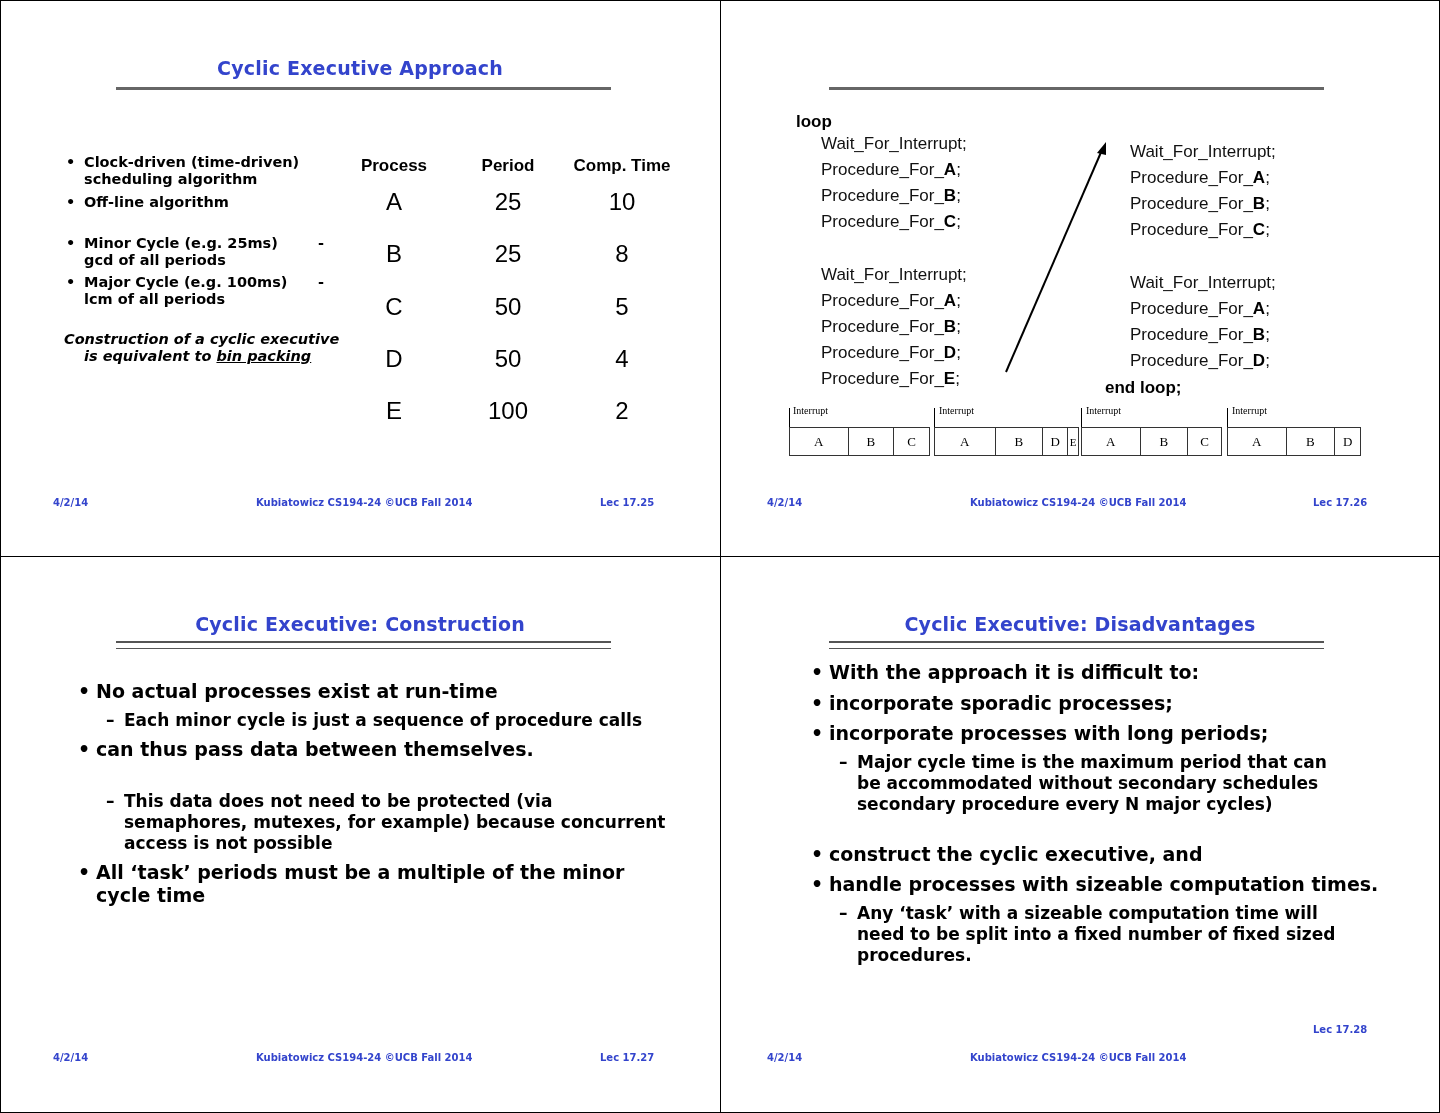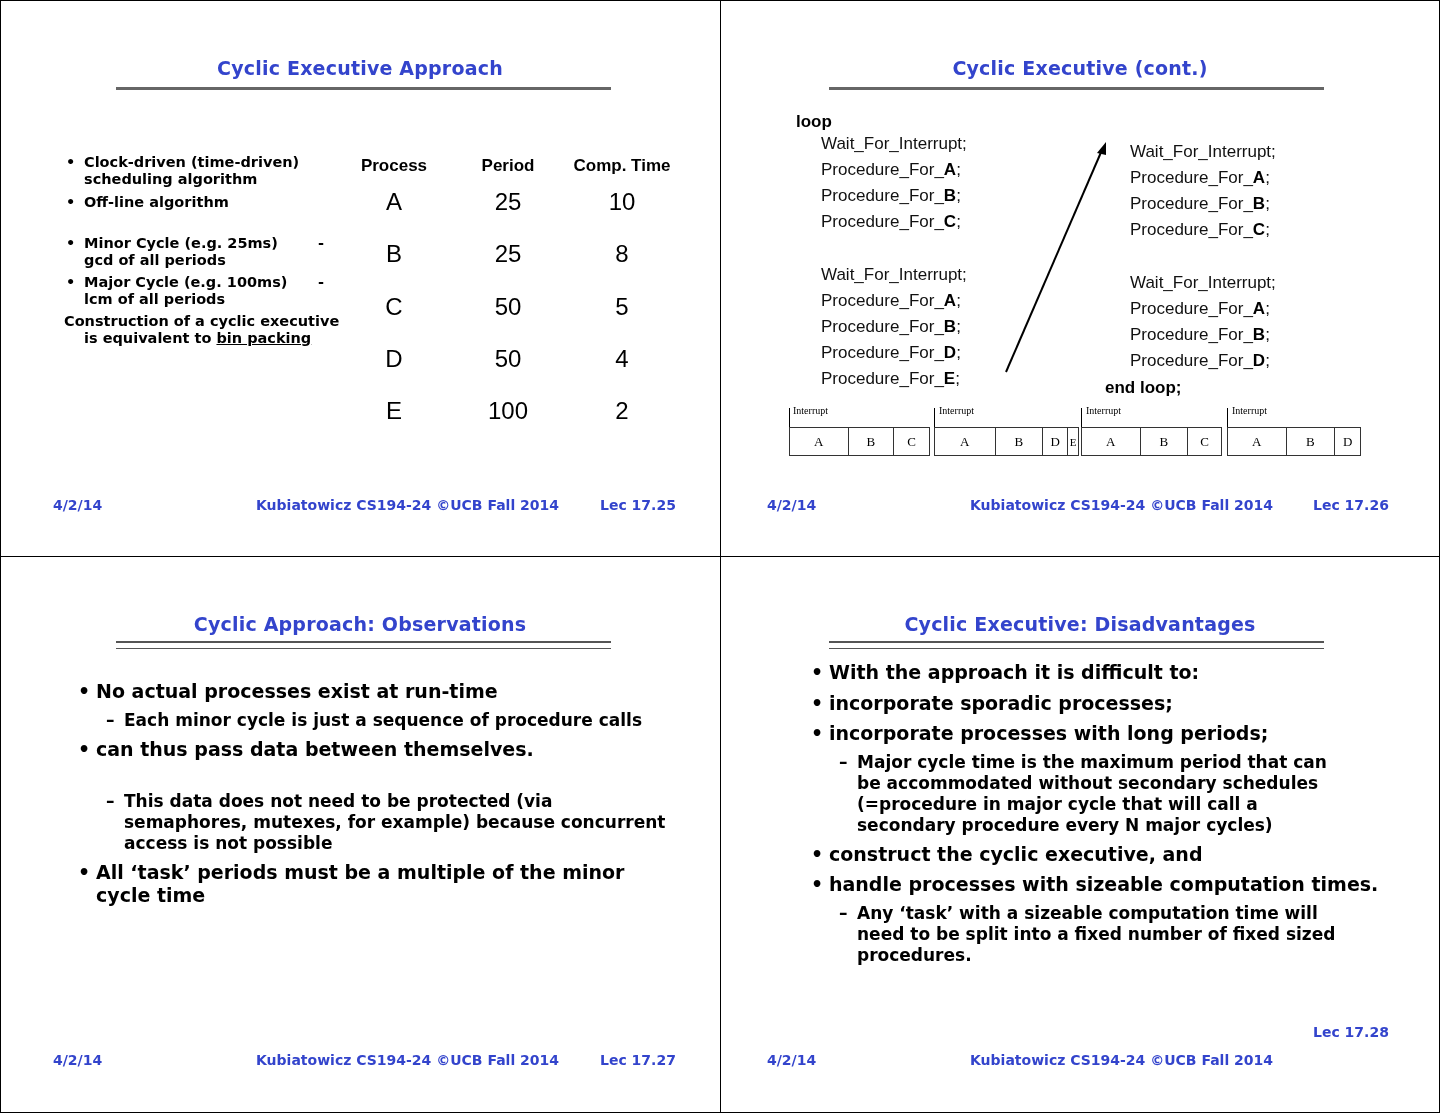--- a/index.html
+++ b/index.html
@@ -6,21 +6,21 @@
   body { width:1440px; height:1113px; position:relative; overflow:hidden;
          font-family:"DejaVu Sans", sans-serif; color:#000; }
   .sheet { position:absolute; left:0; top:0; width:1438px; height:1111px; border:1px solid #000; }
   .vdiv { position:absolute; left:720px; top:0; width:1px; height:1113px; background:#000; }
   .hdiv { position:absolute; left:0; top:556px; width:1440px; height:1px; background:#000; }
   .slide { position:absolute; width:720px; height:556px; }
   .title { position:absolute; left:0; width:100%; text-align:center; color:#3344cc;
            font-weight:bold; font-size:19px; letter-spacing:0.2px; }
   .rule1 { position:absolute; height:3px; background:#666; }
   .rule2 { position:absolute; height:5px; border-top:2px solid #555; border-bottom:1px solid #555; }
-  .footer { position:absolute; top:0; font-size:14px; color:#3344cc; font-weight:bold;text-align:right; }
+  .footer { position:absolute; top:0; font-size:10px; color:#3344cc; font-weight:bold;text-align:right; }
   .s1 .item { position:absolute; font-size:14.5px; font-weight:bold; line-height:17px; }
   .bul { position:absolute; left:-18px; top:0; }
   .tbl-cell { position:absolute; text-align:center; font-family:"Liberation Sans", sans-serif; }
   .tbl-h { font-weight:bold; font-size:17px; }
   .tbl-v { font-size:24px; }
   .code { position:absolute; font-family:"Liberation Sans", sans-serif; font-size:17px; color:#111; line-height:26px; }
   .code b { color:#000; }
   .kw { font-weight:bold; font-size:17px; font-family:Liberation Sans, sans-serif; position:absolute; }
   .timeline-box { position:absolute; border:1px solid #333; height:27px; display:flex; }
   .tcell { border-right:1px solid #333; height:27px; font-family:"Liberation Serif", serif; font-size:13px;
@@ -57,21 +57,21 @@
     <div>Minor Cycle (e.g. 25ms)</div>
     <div>gcd of all periods</div>
     <span style="position:absolute;left:234px;top:0;">-</span>
   </div>
   <div class="item" style="left:84px;top:274px;">
     <span class="bul">•</span>
     <div>Major Cycle (e.g. 100ms)</div>
     <div>lcm of all periods</div>
     <span style="position:absolute;left:234px;top:0;">-</span>
   </div>
-  <div class="item" style="left:64px;top:313px;">
+  <div class="item" style="left:64px;top:331px;font-style:italic;">
     <div>Construction of a cyclic executive</div>
     <div style="padding-left:20px;"><span>is equivalent to </span><span style="text-decoration:underline;">bin packing</span></div>
   </div>
 
   <div>
     <div class="tbl-cell tbl-h" style="left:344px;width:100px;top:156px;">Process</div>
     <div class="tbl-cell tbl-h" style="left:458px;width:100px;top:156px;">Period</div>
     <div class="tbl-cell tbl-h" style="left:562px;width:120px;top:156px;">Comp. Time</div>
 
     <div class="tbl-cell tbl-v" style="left:344px;width:100px;top:188px;">A</div>
@@ -94,21 +94,20 @@
     <div class="tbl-cell tbl-v" style="left:458px;width:100px;top:397px;">100</div>
     <div class="tbl-cell tbl-v" style="left:572px;width:100px;top:397px;">2</div>
   </div>
 
   <div class="footer" style="left:53px;top:497px;">4/2/14</div>
   <div class="footer" style="left:256px;top:497px;">Kubiatowicz CS194-24 ©UCB Fall 2014</div>
   <div class="footer" style="left:600px;top:497px;">Lec 17.25</div>
 </div>
 
 <div class="slide s2" style="left:720px;top:0;">
-  <div class="title" style="top:57px;">Cyclic Executive (cont.)</div>
   <div class="rule1" style="left:109px;width:495px;top:87px;"></div>
 
   <div class="kw" style="left:76px;top:112px;">loop</div>
 
   <div class="code" style="left:101px;top:131px;">
     <div>Wait_For_Interrupt;</div>
     <div><span>Procedure_For_</span><b>A</b>;</div>
     <div><span>Procedure_For_</span><b>B</b>;</div>
     <div><span>Procedure_For_</span><b>C</b>;</div>
   </div>
@@ -173,21 +172,21 @@
       <div class="tcell" style="width:25px;">D</div>
     </div>
   </div>
 
   <div class="footer" style="left:47px;top:497px;">4/2/14</div>
   <div class="footer" style="left:250px;top:497px;">Kubiatowicz CS194-24 ©UCB Fall 2014</div>
   <div class="footer" style="left:593px;top:497px;">Lec 17.26</div>
 </div>
 
 <div class="slide s3" style="left:0;top:556px;">
-  <div class="title" style="top:57px;">Cyclic Approach: Observations</div>
+  <div class="title" style="top:57px;">Cyclic Executive: Construction</div>
   <div class="rule2" style="left:116px;width:495px;top:85px;"></div>
 
   <div class="b-item lvl1" style="left:96px;top:124px;">
     <span class="bul">•</span>
     <div>No actual processes exist at run-time</div>
   </div>
   <div class="b-item lvl2" style="left:124px;top:154px;">
     <span class="bul">–</span>
     <div>Each minor cycle is just a sequence of procedure calls</div>
   </div>
@@ -225,21 +224,20 @@
     <div>incorporate sporadic processes;</div>
   </div>
   <div class="b-item lvl1" style="left:109px;top:166px;">
     <span class="bul">•</span>
     <div>incorporate processes with long periods;</div>
   </div>
   <div class="b-item lvl2" style="left:137px;top:196px;">
     <span class="bul">–</span>
     <div>Major cycle time is the maximum period that can</div>
     <div>be accommodated without secondary schedules</div>
-    <div>(=procedure in major cycle that will call a</div>
     <div>secondary procedure every  N major cycles)</div>
   </div>
   <div class="b-item lvl1" style="left:109px;top:287px;">
     <span class="bul">•</span>
     <div>construct the cyclic executive, and</div>
   </div>
   <div class="b-item lvl1" style="left:109px;top:317px;">
     <span class="bul">•</span>
     <div>handle processes with sizeable computation times.</div>
   </div>

